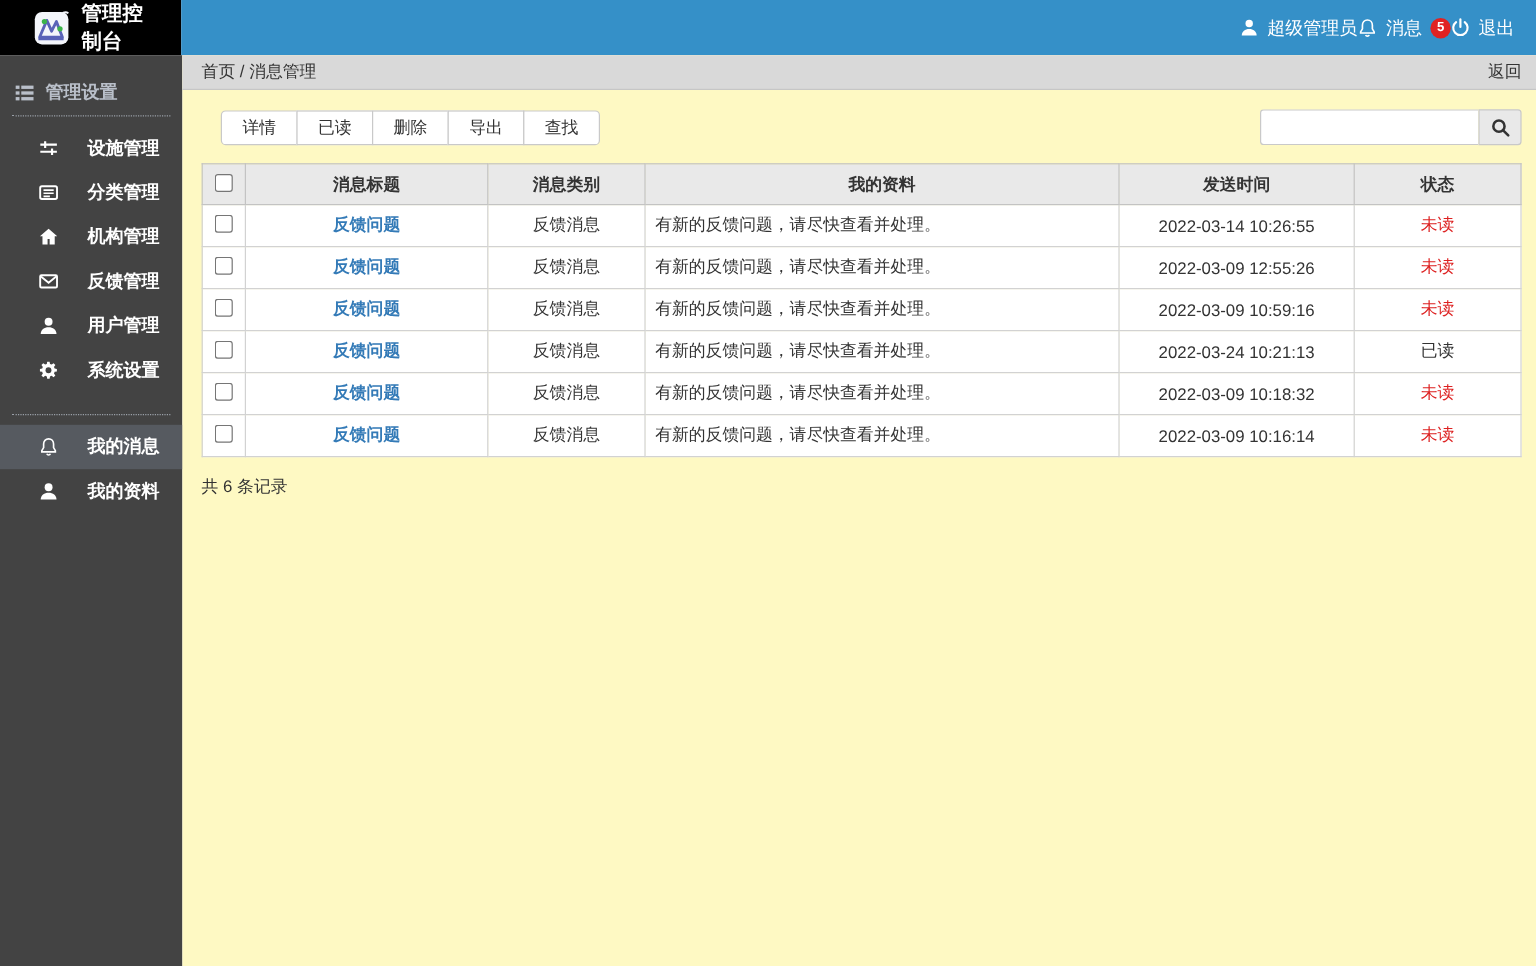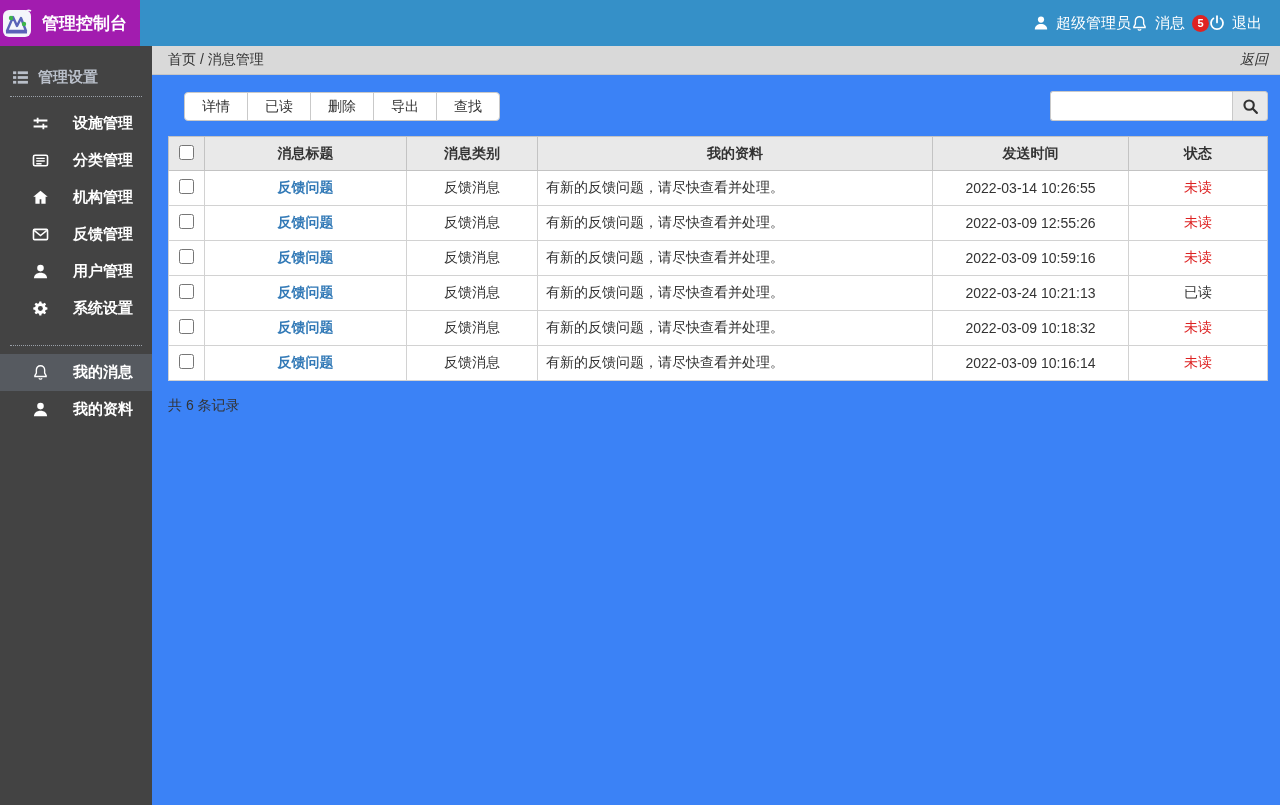--- a/index.html
+++ b/index.html
@@ -4,22 +4,22 @@
 <style>
   * { margin:0; padding:0; box-sizing:border-box; }
   html,body { width:1280px; height:805px; overflow:hidden; }
   body {
     font-family:"Liberation Sans","DejaVu Sans",sans-serif;
     font-size:14px; color:#333; background:#fff;
   }
   
   .topbar { display:flex; height:46px; }
   .brand {
-    width:140px; background:#a21caf; color:#fff; display:flex;
-    align-items:center; gap:8px; padding:0 2px; font-size:17px;
+    width:151px; background:#000000; color:#fff; display:flex;
+    align-items:center; gap:8px; padding:0 28px; font-size:17px;
     font-weight:bold; cursor:pointer; flex:none;
   }
   .brand-logo { width:32px; height:30px; flex:none; }
   .topnav {
     flex:1; background:#3590c8; color:#fff; display:flex;
     align-items:center; justify-content:flex-end; 
     padding-right:18px; font-size:15px;
   }
   .topnav-item { display:flex; align-items:center; gap:7px; cursor:pointer; white-space:nowrap; }
   .topnav-item svg { display:block; }
@@ -37,27 +37,27 @@
   }
   .side-divider { border-bottom:1px dotted #9aa0a8; margin:0 10px 8px 10px; }
   .side-item {
     display:flex; align-items:center; gap:24px; padding:9px 0 9px 32px;
     font-size:15px; font-weight:bold; cursor:pointer; color:#fff;
   }
   .side-item.active { background:#565a60; }
   .side-item svg, .side-section-header svg { display:block; flex:none; }
   .side-gap { height:18px; }
   
-  .main { flex:1; display:flex; flex-direction:column; background:#3b82f6; min-width:0; }
+  .main { flex:1; display:flex; flex-direction:column; background:#fef9c3; min-width:0; }
   .breadcrumb-bar {
     height:29px; background:#d9d9d9; border-bottom:1px solid #c6c6c6;
     display:flex; align-items:center; justify-content:space-between;
     padding:0 12px 0 16px; font-size:14px; color:#333;
   }
-  .back-link { cursor:pointer; color:#333; text-decoration:none;font-style:italic; }
+  .back-link { cursor:pointer; color:#333; text-decoration:none; }
   .content { padding:16px 12px 0 16px; }
   .toolbar { display:flex; justify-content:space-between; align-items:center; margin-bottom:15px; }
   .btn-group { display:inline-flex; }
   .btn {
     background:#fff; border:1px solid #c9c9c9; color:#333; font-size:14px;
     font-family:inherit; padding:5px 17px; margin-left:-1px; cursor:pointer; line-height:17px;
   }
   .btn:first-child { border-radius:4px 0 0 4px; margin-left:16px; }
   .btn:last-child { border-radius:0 4px 4px 0; }
   .search-box { display:flex; }

